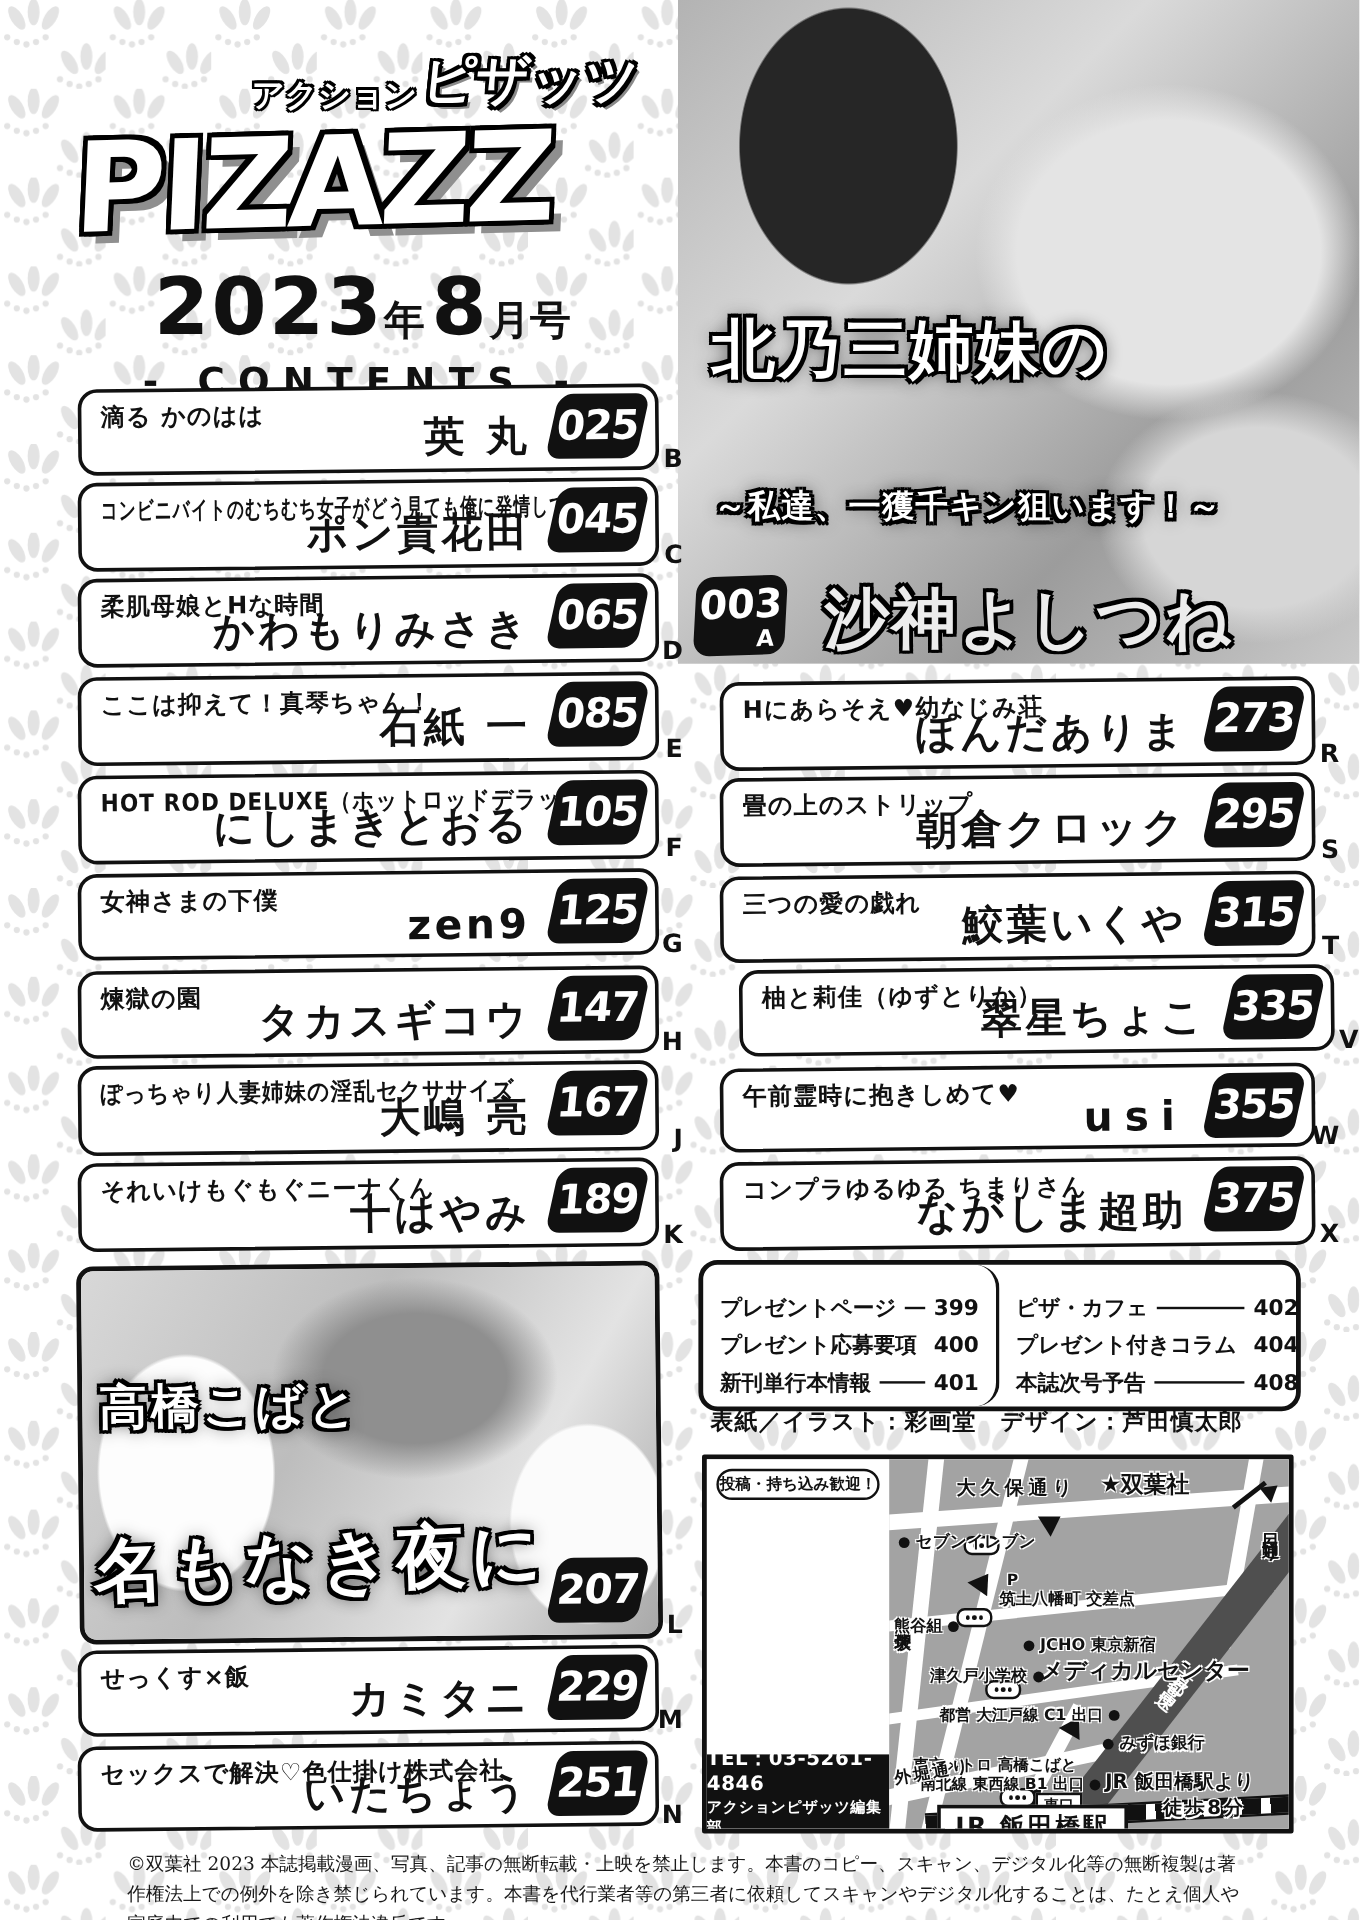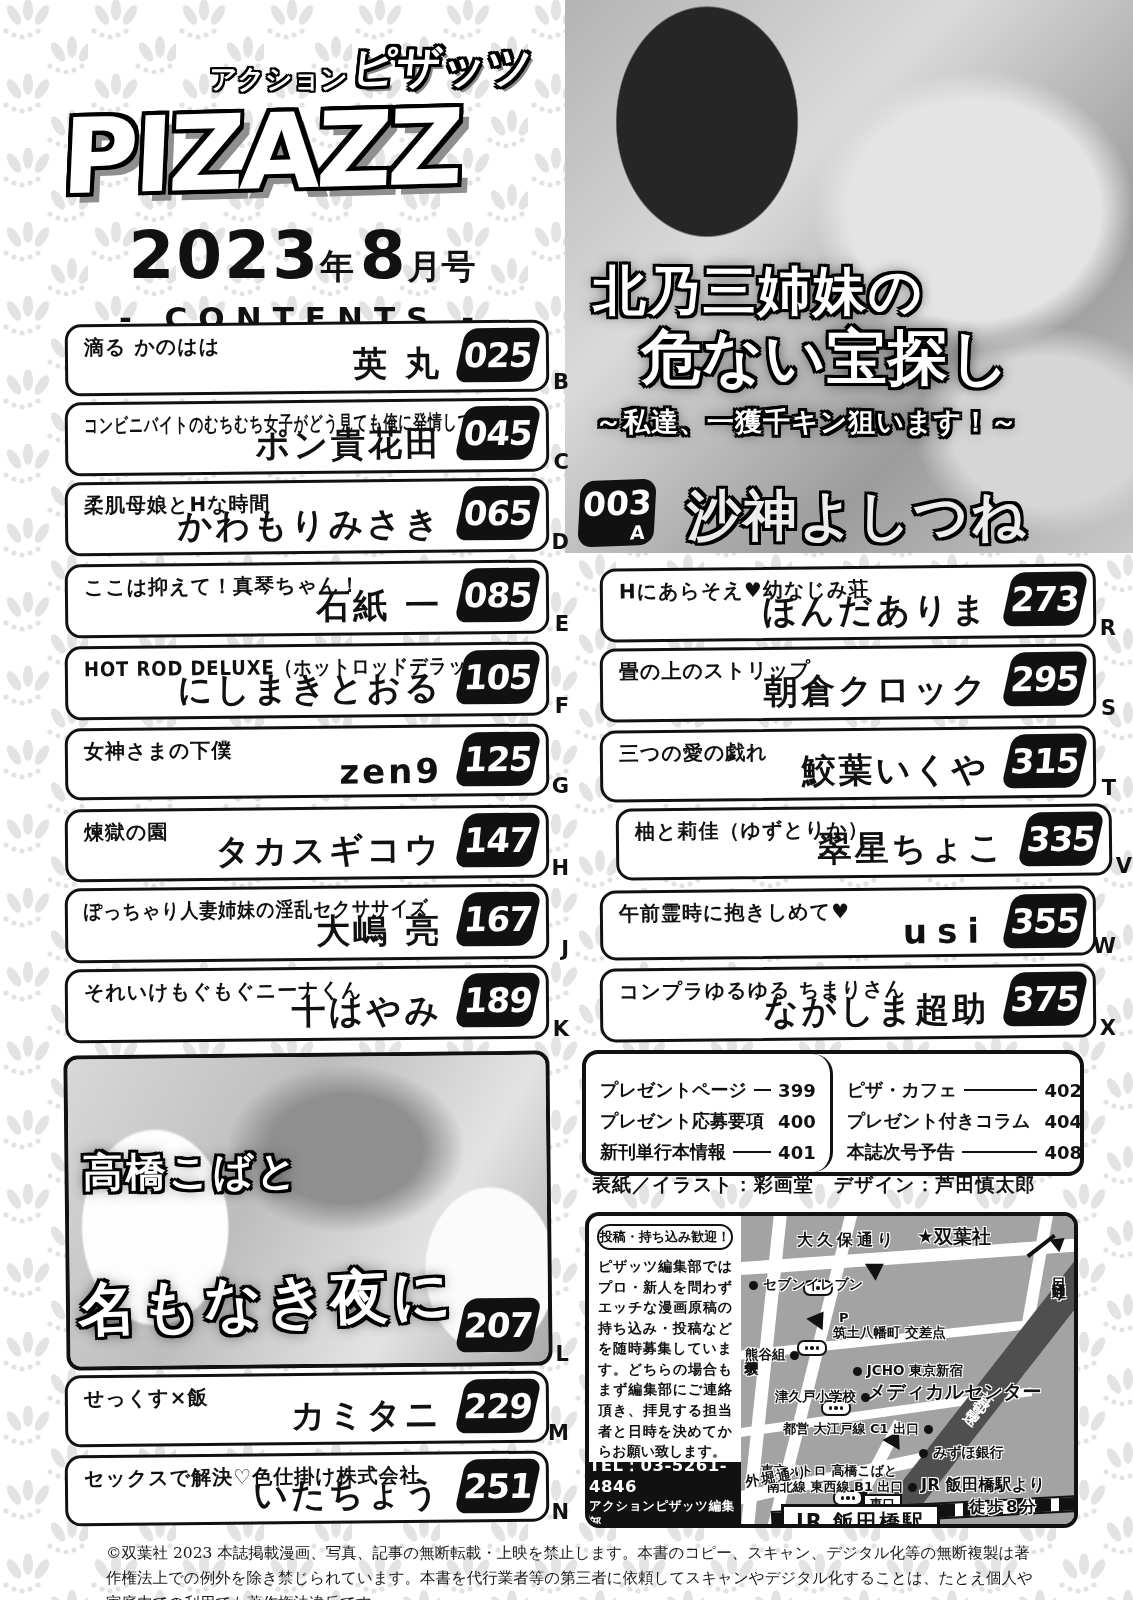--- a/index.html
+++ b/index.html
@@ -69,21 +69,21 @@
   .info-box{position:absolute;left:582px;top:1050px;width:494px;height:118px;background:#fff;
      border:4px solid #111;border-radius:16px;z-index:2;display:flex;}
   .info-col{flex:1;display:flex;flex-direction:column;justify-content:flex-end;gap:7px;padding:8px 14px;border-radius:20px;}
   .info-col.first{border-right:3px solid #111;}
   .info-item{display:flex;align-items:center;font-size:18px;font-weight:600;white-space:nowrap;}
   .info-dash{flex:1;border-top:2.5px solid #111;margin:0 7px;}
   .credits{position:absolute;left:592px;top:1172px;font-size:19px;font-weight:600;letter-spacing:1px;z-index:2;}
 
   
   .bottom-box{position:absolute;left:585px;top:1212px;width:485px;height:308px;background:#fff;
-     border:4px solid #111;border-radius:14px;overflow:hidden;z-index:2;}
+     border:4px solid #111;border-radius:2px;overflow:hidden;z-index:2;}
   .sub-panel{position:absolute;left:0;top:0;bottom:0;width:152px;background:#fff;}
   .sub-badge{margin:8px auto 4px auto;width:132px;border:2.5px solid #111;border-radius:16px;
      font-size:13px;font-weight:800;text-align:center;padding:2px 0;white-space:nowrap;}
   .sub-body{padding:2px 9px;font-size:14px;line-height:1.47;font-weight:600;text-align:justify;}
   .sub-tel{position:absolute;left:0;right:0;bottom:0;height:62px;background:#111;color:#fff;
      display:flex;flex-direction:column;align-items:center;justify-content:center;gap:2px;}
   .sub-tel .tel{font-size:16.5px;font-weight:800;letter-spacing:0.5px;}
   .sub-tel .dept{font-size:12.5px;font-weight:800;letter-spacing:0.5px;}
 
   .map{position:absolute;left:152px;top:0;right:0;bottom:0;background:#a3a3a3;overflow:hidden;}
@@ -151,21 +151,20 @@
     <div class="issue">
       <span class="big">2023</span><span class="small">年</span>
       <span class="big">8</span><span class="small">月号</span>
     </div>
     <div class="contents-heading">- CONTENTS -</div>
   </header>
 
   <section class="feature">
     <div class="feature-art"></div>
     <div class="feature-t1 stroke">北乃三姉妹の</div>
-    <div class="feature-t2 stroke">危ない宝探し</div>
     <div class="feature-sub stroke">～私達、一獲千キン狙います！～</div>
     <div class="feature-badge">
       <span class="num">003</span>
       <span class="ltr">A</span>
     </div>
     <div class="feature-author">沙神よしつね</div>
   </section>
 
   <div class="entry" style="left:65px;top:322px;width:478px;height:66px;">
     <div class="entry-box">
@@ -387,21 +386,20 @@
           <span>408</span>
         </div>
     </div>
   </div>
 
   <div class="credits">表紙／イラスト：彩画堂　デザイン：芦田慎太郎</div>
 
   <div class="bottom-box">
     <div class="sub-panel">
       <div class="sub-badge">投稿・持ち込み歓迎！</div>
-      <div class="sub-body">ピザッツ編集部ではプロ・新人を問わずエッチな漫画原稿の持ち込み・投稿などを随時募集しています。どちらの場合もまず編集部にご連絡頂き、拝見する担当者と日時を決めてからお願い致します。</div>
       <div class="sub-tel">
         <span class="tel">TEL：03-5261-4846</span>
         <span class="dept">アクションピザッツ編集部</span>
       </div>
     </div>
 
     <div class="map">
 
       <div class="road" style="top:34px;left:-12px;width:370px;height:13px;transform:rotate(-4deg);"></div>
       <div class="road" style="left:16px;top:-6px;width:13px;height:330px;transform:rotate(6deg);"></div>

